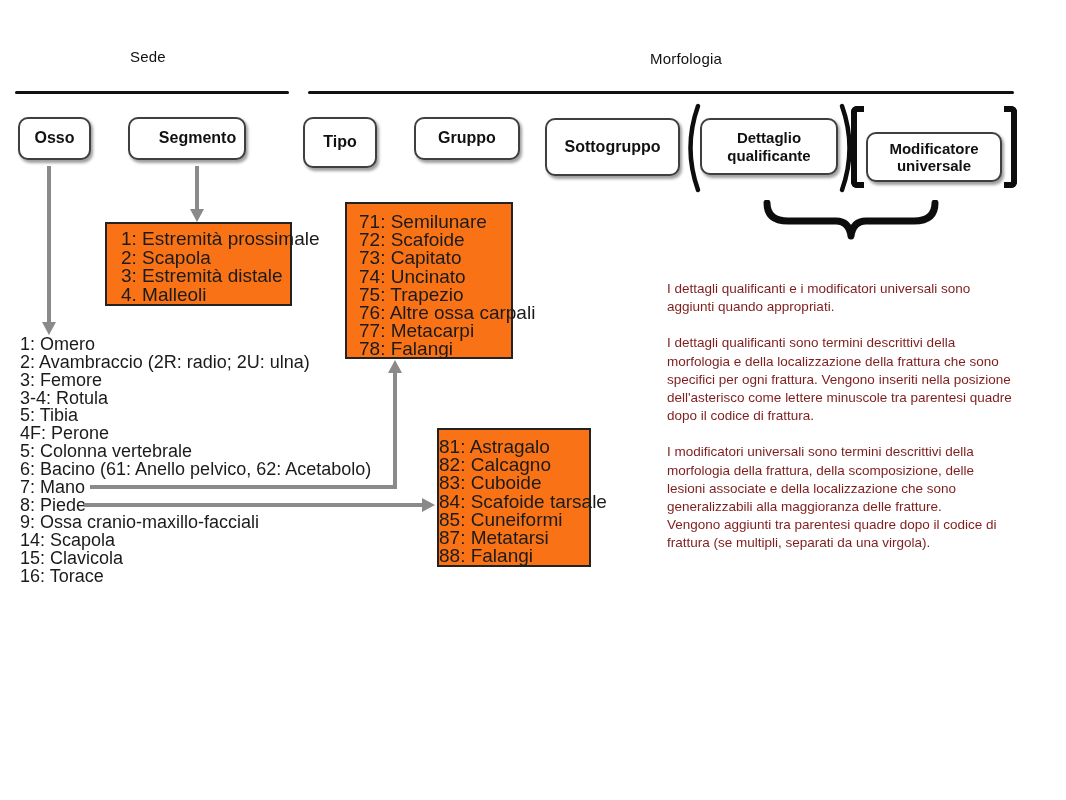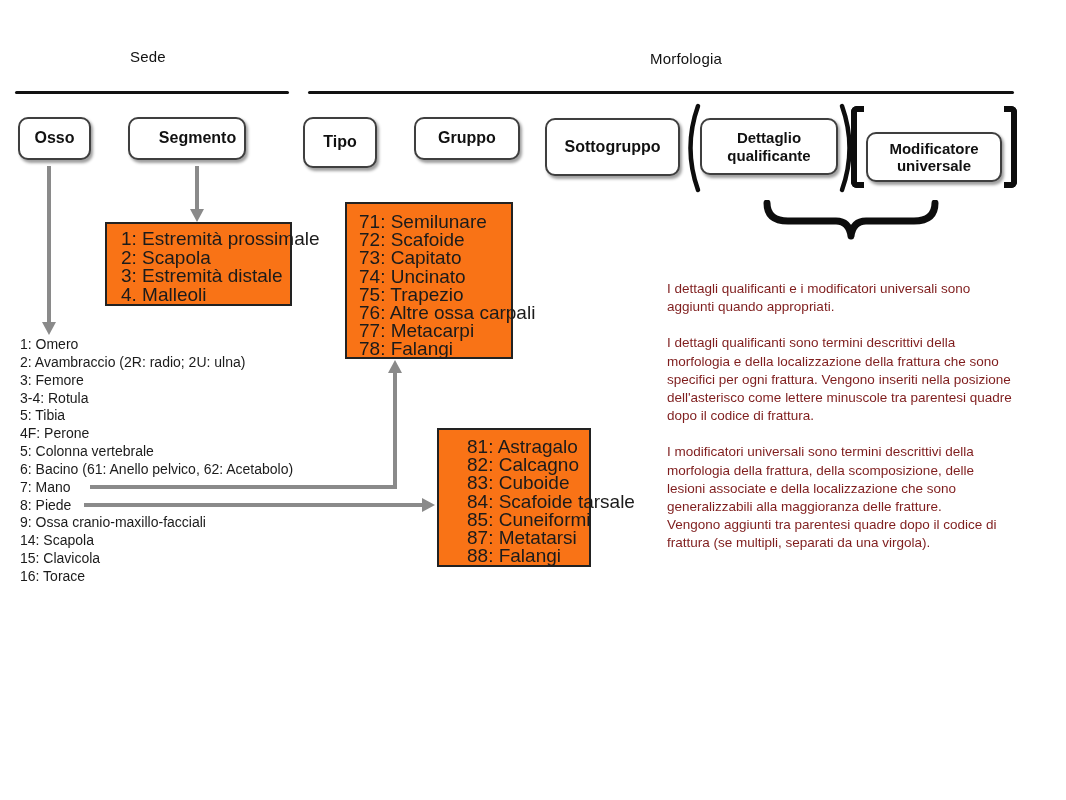--- a/index.html
+++ b/index.html
@@ -19,21 +19,21 @@
     box-shadow:2px 2.5px 3px rgba(0,0,0,0.38);
     display:flex;align-items:center;justify-content:center;text-align:center;
     font-weight:bold;font-size:16px;color:#111;line-height:1.15;
   }
   .flowbox.small-text{font-size:15px;padding:4px;}
   .listbox{
     position:absolute;box-sizing:border-box;background:#f97316;
     border:2px solid #222;font-size:19px;line-height:18px;color:#1b1b1b;
   }
   .listbox .list-line{white-space:nowrap;}
-  .plainlist{position:absolute;font-size:14px;color:#1b1b1b;}
+  .plainlist{position:absolute;font-size:18px;color:#1b1b1b;}
   .plainlist .list-line{line-height:17.85px;white-space:nowrap;}
   .arrow-seg{position:absolute;background:#8a8a8a;}
   .ah-down{position:absolute;width:0;height:0;
     border-left:7px solid transparent;border-right:7px solid transparent;
     border-top:13px solid #8a8a8a;}
   .ah-up{position:absolute;width:0;height:0;
     border-left:7px solid transparent;border-right:7px solid transparent;
     border-bottom:13px solid #8a8a8a;}
   .ah-right{position:absolute;width:0;height:0;
     border-top:7px solid transparent;border-bottom:7px solid transparent;
@@ -113,21 +113,21 @@
       <div class="list-line">71: Semilunare</div>
       <div class="list-line">72: Scafoide</div>
       <div class="list-line">73: Capitato</div>
       <div class="list-line">74: Uncinato</div>
       <div class="list-line">75: Trapezio</div>
       <div class="list-line">76: Altre ossa carpali</div>
       <div class="list-line">77: Metacarpi</div>
       <div class="list-line">78: Falangi</div>
     </div>
 
-  <div class="listbox" style="left:437px;top:428px;width:154px;height:139px;padding:8px 0 0 28px;line-height:18.2px;">
+  <div class="listbox" style="left:437px;top:428px;width:154px;height:139px;padding:8px 0 0 0;line-height:18.2px;">
       <div class="list-line">81: Astragalo</div>
       <div class="list-line">82: Calcagno</div>
       <div class="list-line">83: Cuboide</div>
       <div class="list-line">84: Scafoide tarsale</div>
       <div class="list-line">85: Cuneiformi</div>
       <div class="list-line">87: Metatarsi</div>
       <div class="list-line">88: Falangi</div>
     </div>
 
   <div class="arrow-seg" style="left:90px;top:485px;width:307px;height:4px;"></div>

